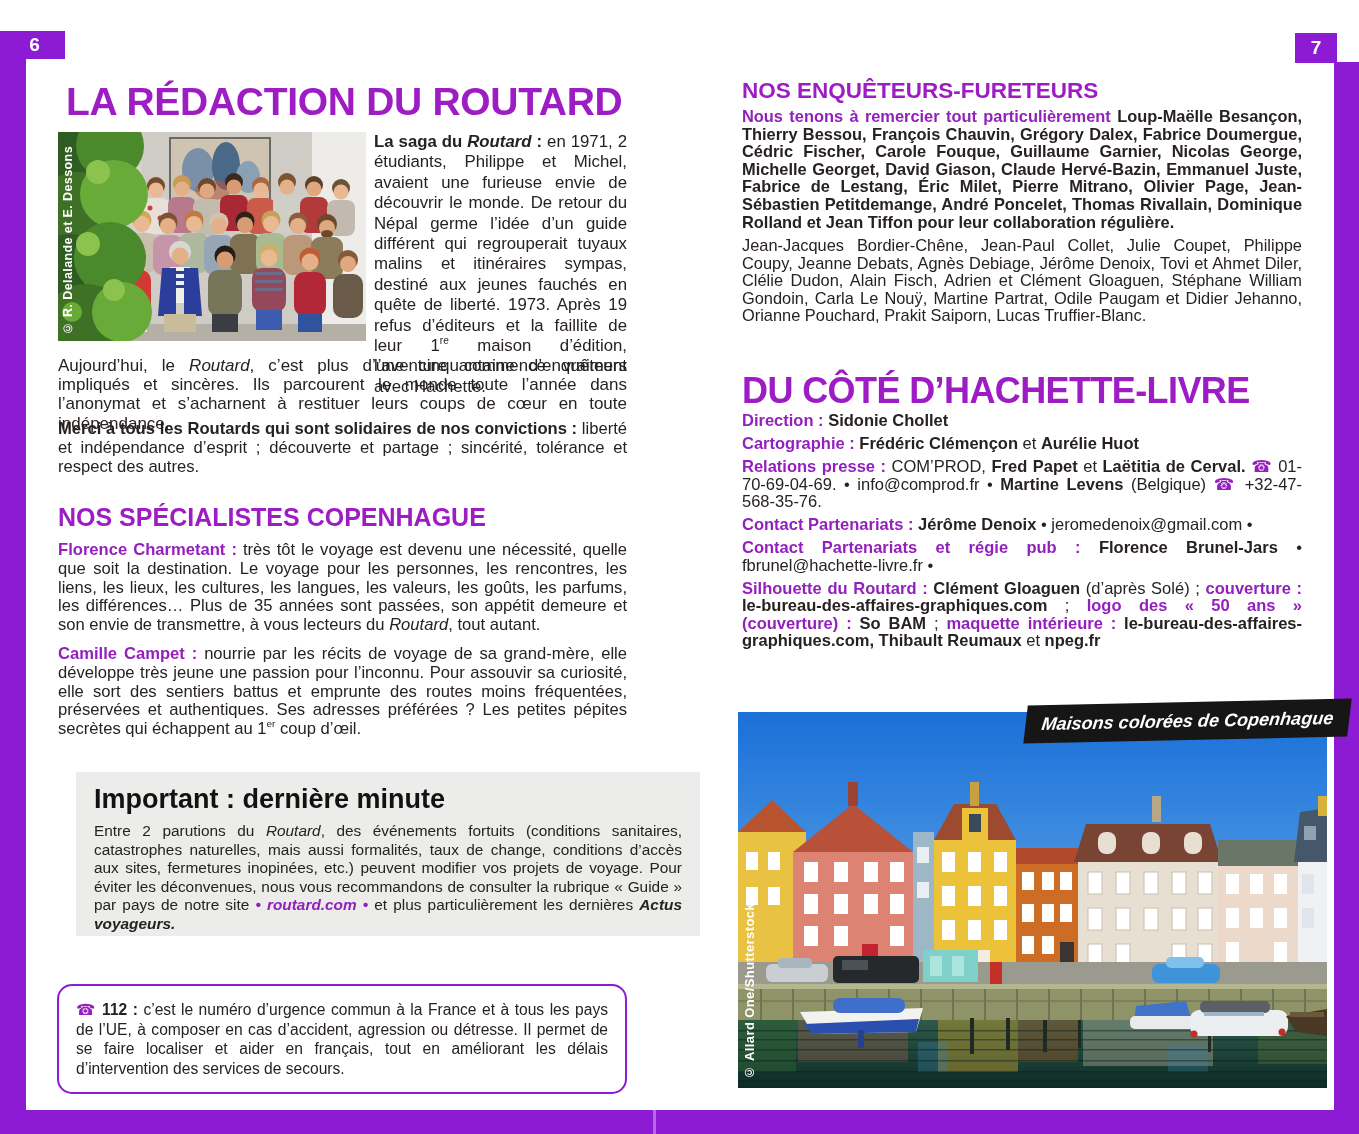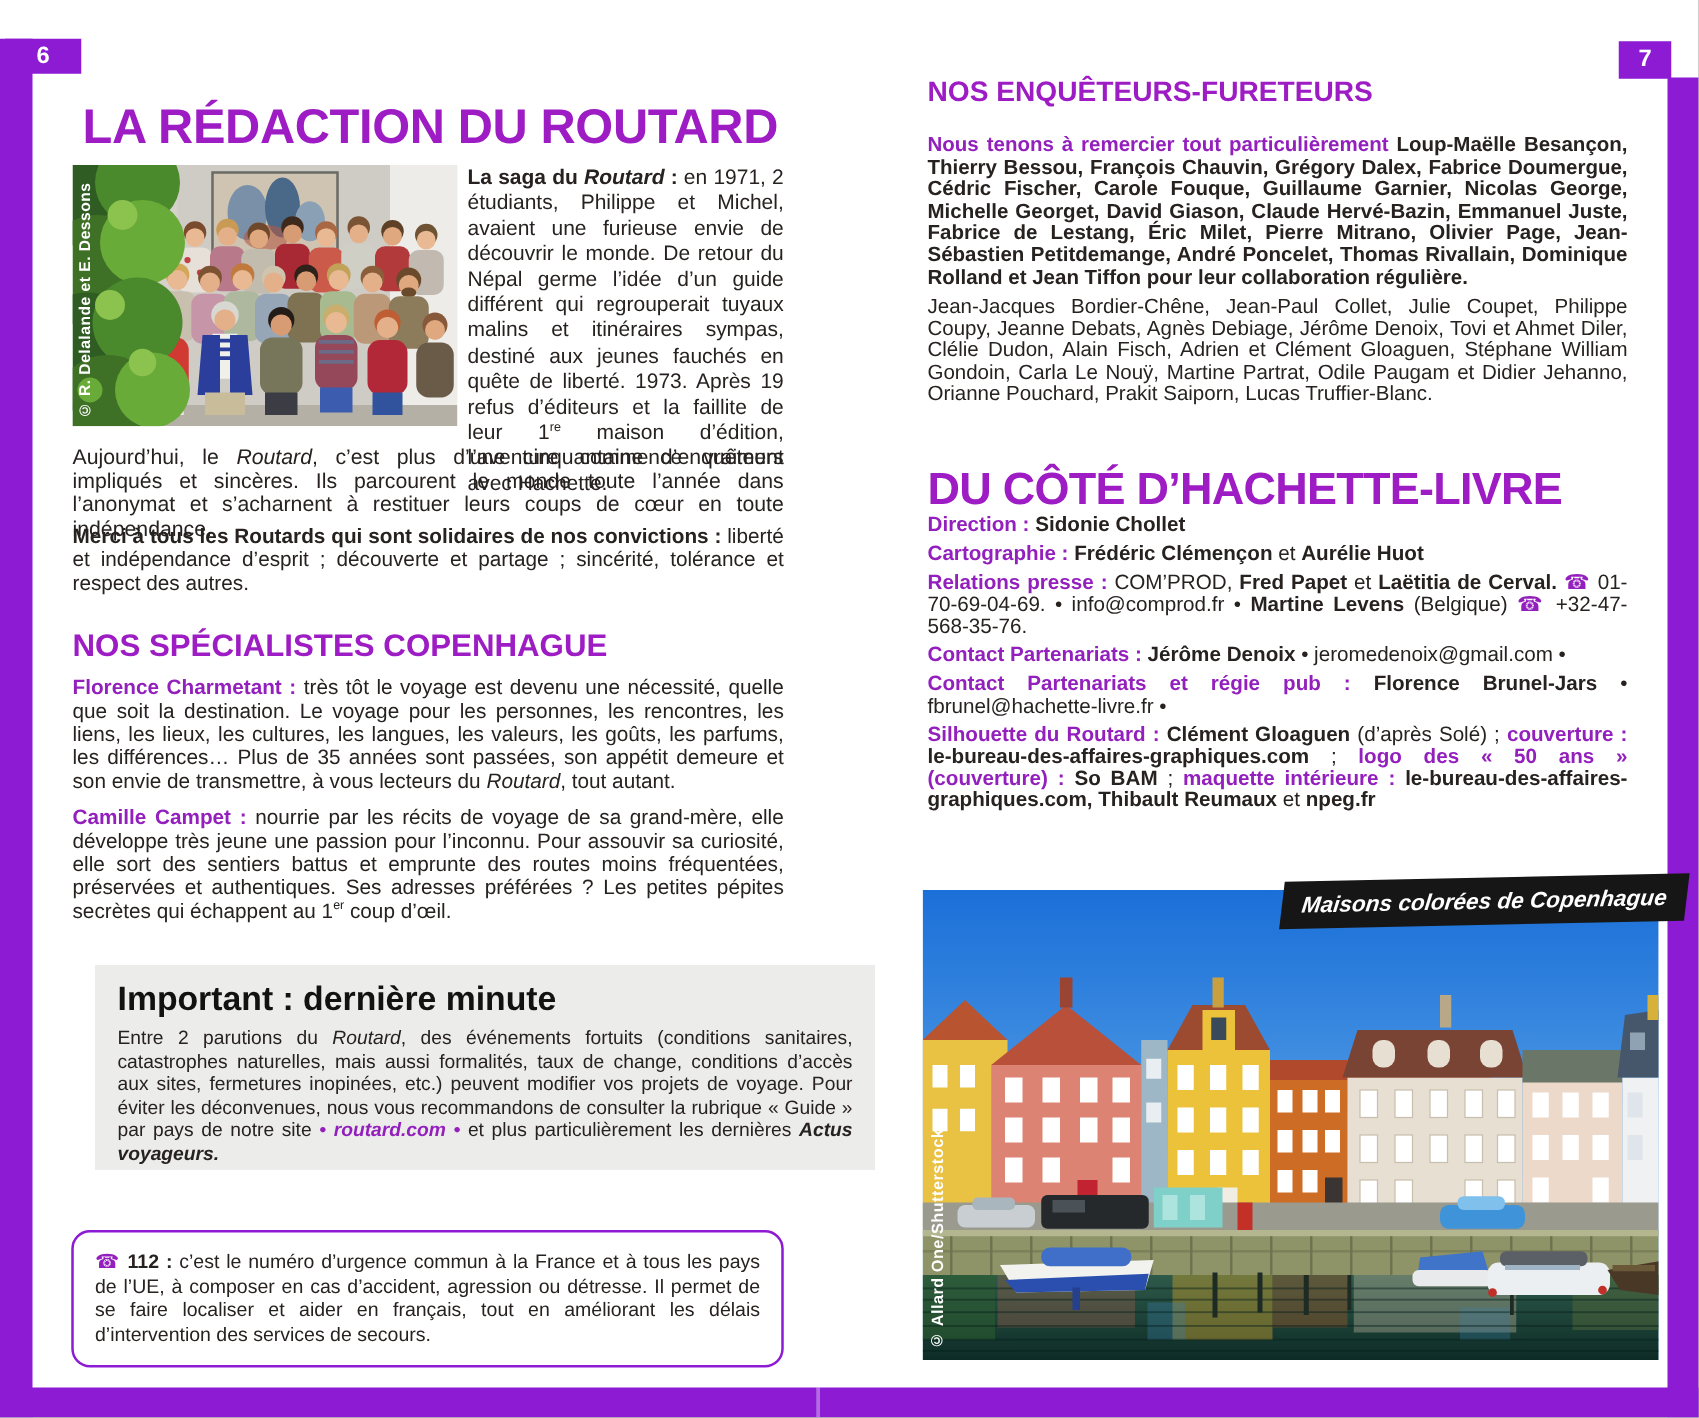--- a/index.html
+++ b/index.html
@@ -19,21 +19,21 @@
   .pagenum{position:absolute;background:var(--c-accent);color:#fff;font-weight:700;font-size:19px;
     display:flex;align-items:center;justify-content:center;}
   #pn6{left:4px;top:31px;width:61px;height:28px;}
   #pn7{left:1295px;top:33px;width:42px;height:30px;}
   
   .h-big{position:absolute;margin:0;color:var(--c-heading);font-weight:700;letter-spacing:-.3px;white-space:nowrap;}
   #title-left{left:66px;top:80px;font-size:39px;}
   #title-hachette{left:742px;top:370px;font-size:36px;letter-spacing:-.6px;}
   .h-sub{position:absolute;margin:0;color:var(--c-heading);font-weight:700;white-space:nowrap;}
   #h-spec{left:58px;top:503px;font-size:25px;}
-  #h-enq{left:742px;top:61px;font-size:22.5px;}
+  #h-enq{left:742px;top:78px;font-size:22.5px;}
   
   .txt{position:absolute;margin:0;text-align:justify;}
   #p-saga{left:374px;top:132px;width:253px;font-size:16.8px;line-height:20.4px;}
   #p-today{left:58px;top:356px;width:569px;font-size:17px;line-height:19.2px;}
   #p-merci{left:58px;top:419px;width:569px;font-size:16.6px;line-height:19.2px;}
   #p-flo{left:58px;top:541px;width:569px;font-size:16.6px;line-height:18.8px;}
   #p-cam{left:58px;top:645px;width:569px;font-size:16.6px;line-height:18.8px;}
   #p-thanks{left:742px;top:108px;width:560px;font-size:16.4px;line-height:17.6px;}
   #p-contrib{left:742px;top:237px;width:560px;font-size:16.4px;line-height:17.6px;}
   

